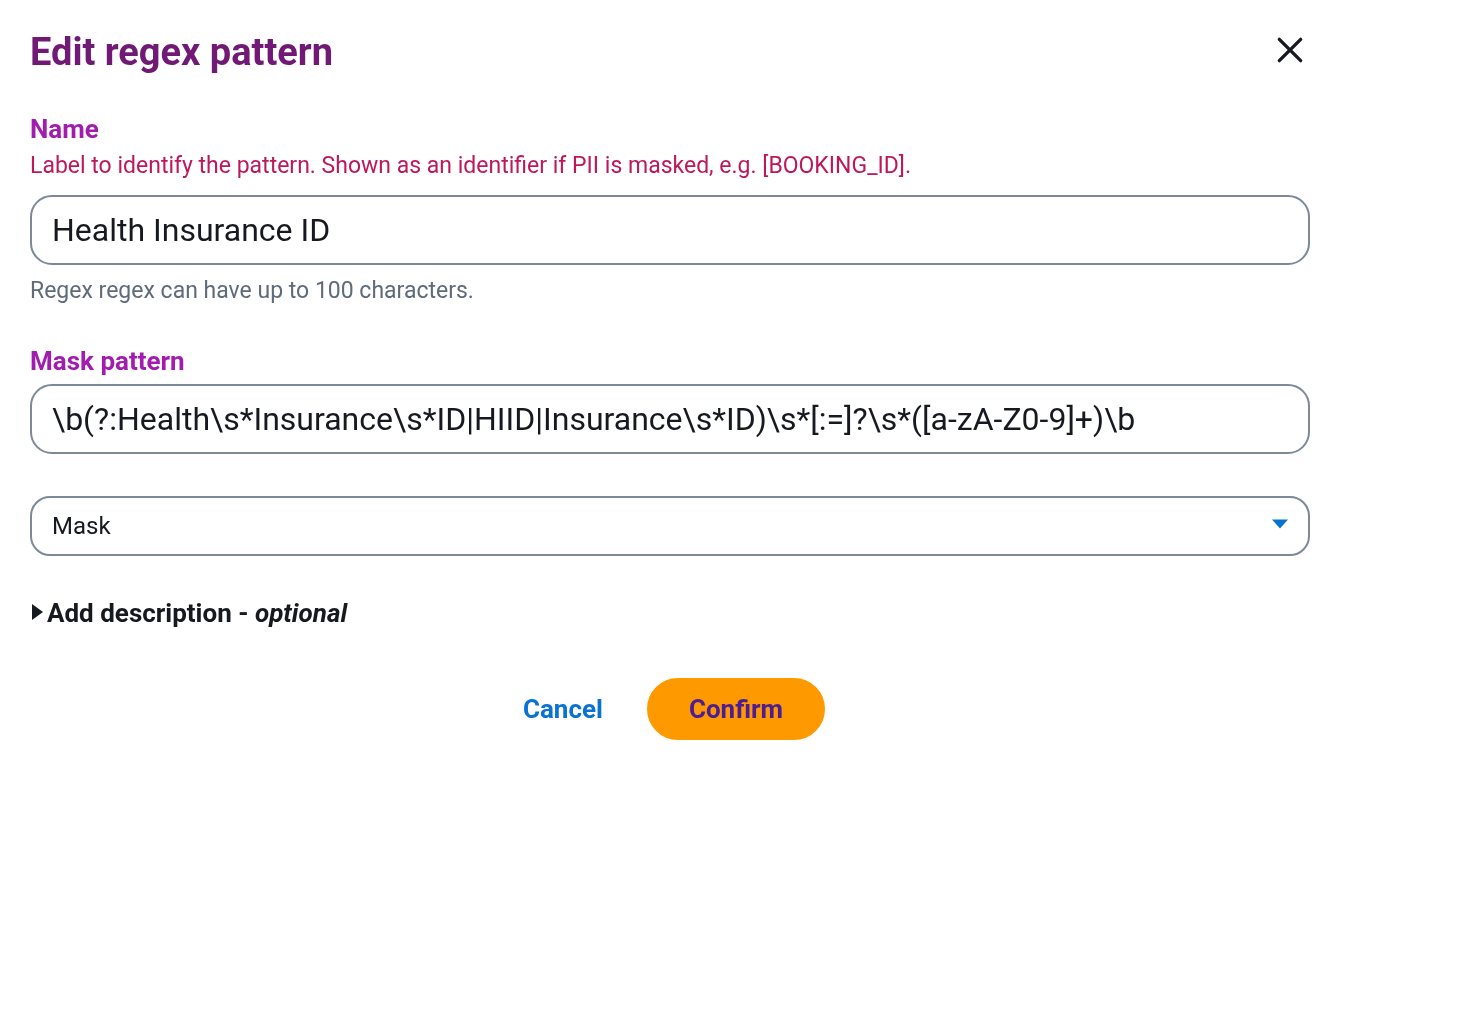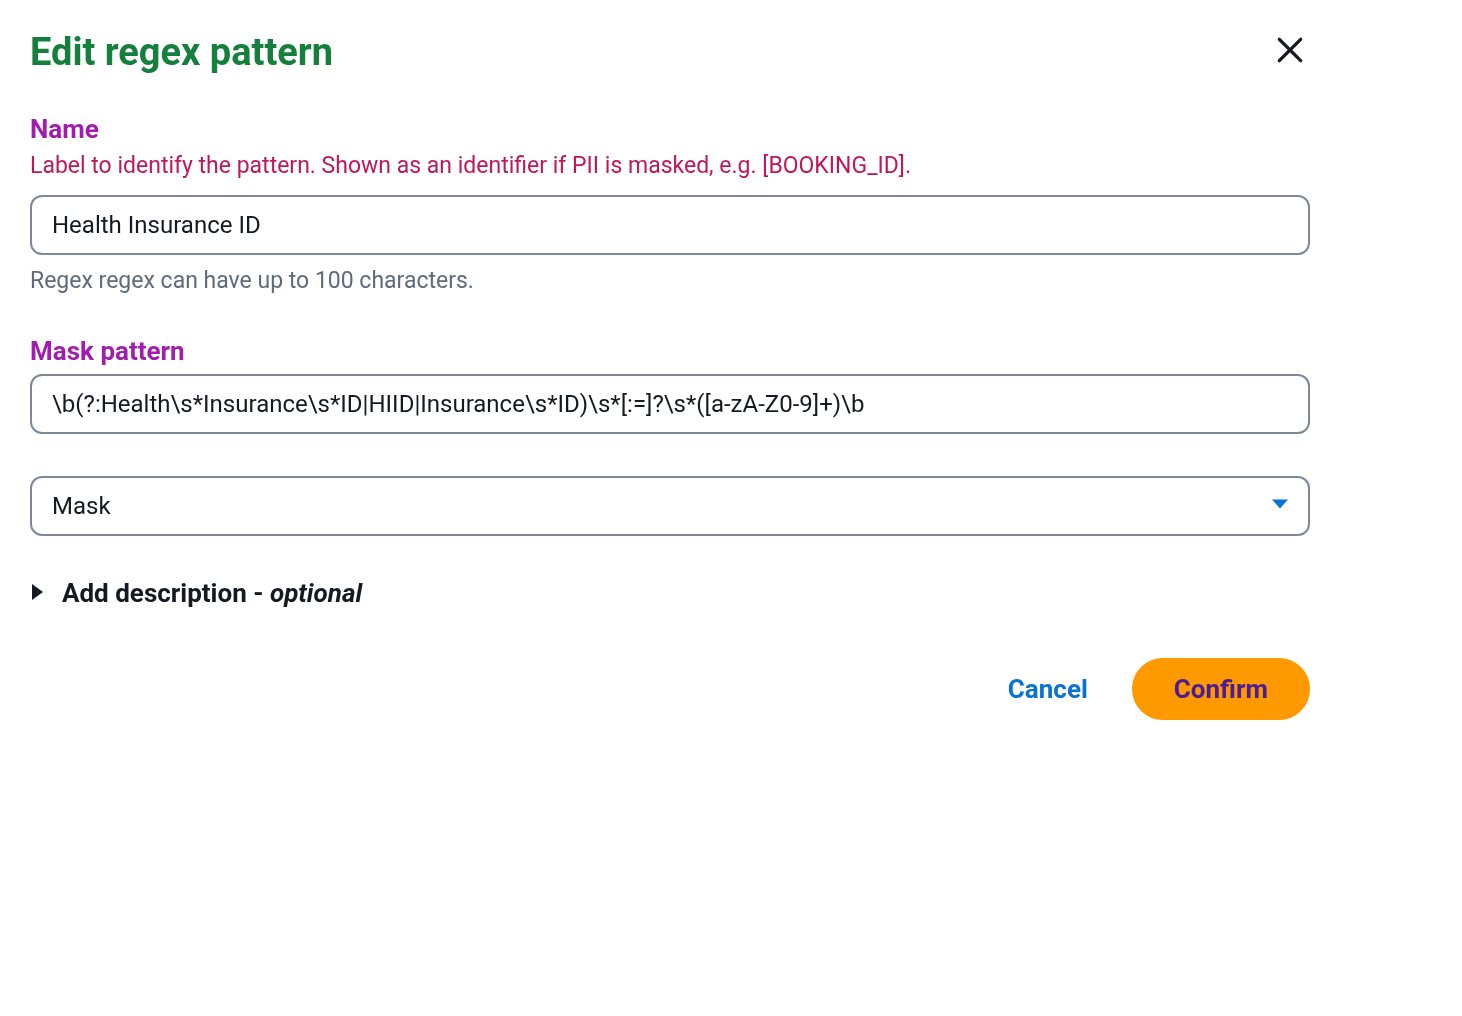--- a/index.html
+++ b/index.html
@@ -18,21 +18,21 @@
     }
     .header {
       display: flex;
       justify-content: space-between;
       align-items: flex-start;
       margin-bottom: 40px;
     }
     .title {
       font-size: 38px;
       font-weight: 700;
-      color: #15803d;
+      color: #701a75;
     }
     .close-btn {
       background: none;
       border: none;
       cursor: pointer;
       padding: 4px;
       display: flex;
       align-items: center;
       justify-content: center;
     }
@@ -58,58 +58,58 @@
       margin-bottom: 16px;
     }
     .helper-text {
       font-size: 23px;
       color: #5f6b7a;
       margin-top: 12px;
     }
     .input-field {
       width: 100%;
       padding: 14px 20px;
-      font-size: 24px;
+      font-size: 32px;
       border: 2px solid #7d8998;
-      border-radius: 12px;
+      border-radius: 22px;
       background: #ffffff;
       color: #16191f;
       font-family: inherit;
     }
     .select-wrapper {
       position: relative;
       width: 100%;
     }
     .select-field {
       width: 100%;
       padding: 14px 50px 14px 20px;
       font-size: 24px;
       border: 2px solid #7d8998;
-      border-radius: 12px;
+      border-radius: 20px;
       background: #ffffff;
       color: #16191f;
       font-family: inherit;
       appearance: none;
       cursor: pointer;
     }
     .select-caret {
       position: absolute;
       right: 20px;
       top: 50%;
       transform: translateY(-50%);
       pointer-events: none;
     }
     .select-caret svg {
       width: 20px;
       height: 14px;
     }
     .expand-section {
       display: flex;
       align-items: center;
-      gap: 16px;
+      gap: 1px;
       cursor: pointer;
       margin-bottom: 50px;
       background: none;
       border: none;
       font-family: inherit;
       padding: 0;
     }
     .expand-caret svg {
       width: 16px;
       height: 20px;
@@ -118,21 +118,21 @@
       font-size: 26px;
       font-weight: 700;
       color: #16191f;
     }
     .expand-optional {
       font-style: italic;
       font-weight: 700;
     }
     .footer {
       display: flex;
-      justify-content: flex-end;
+      justify-content: center;
       align-items: center;
       gap: 36px;
     }
     .btn-cancel {
       background: none;
       border: none;
       color: #0972d3;
       font-size: 26px;
       font-weight: 700;
       cursor: pointer;

